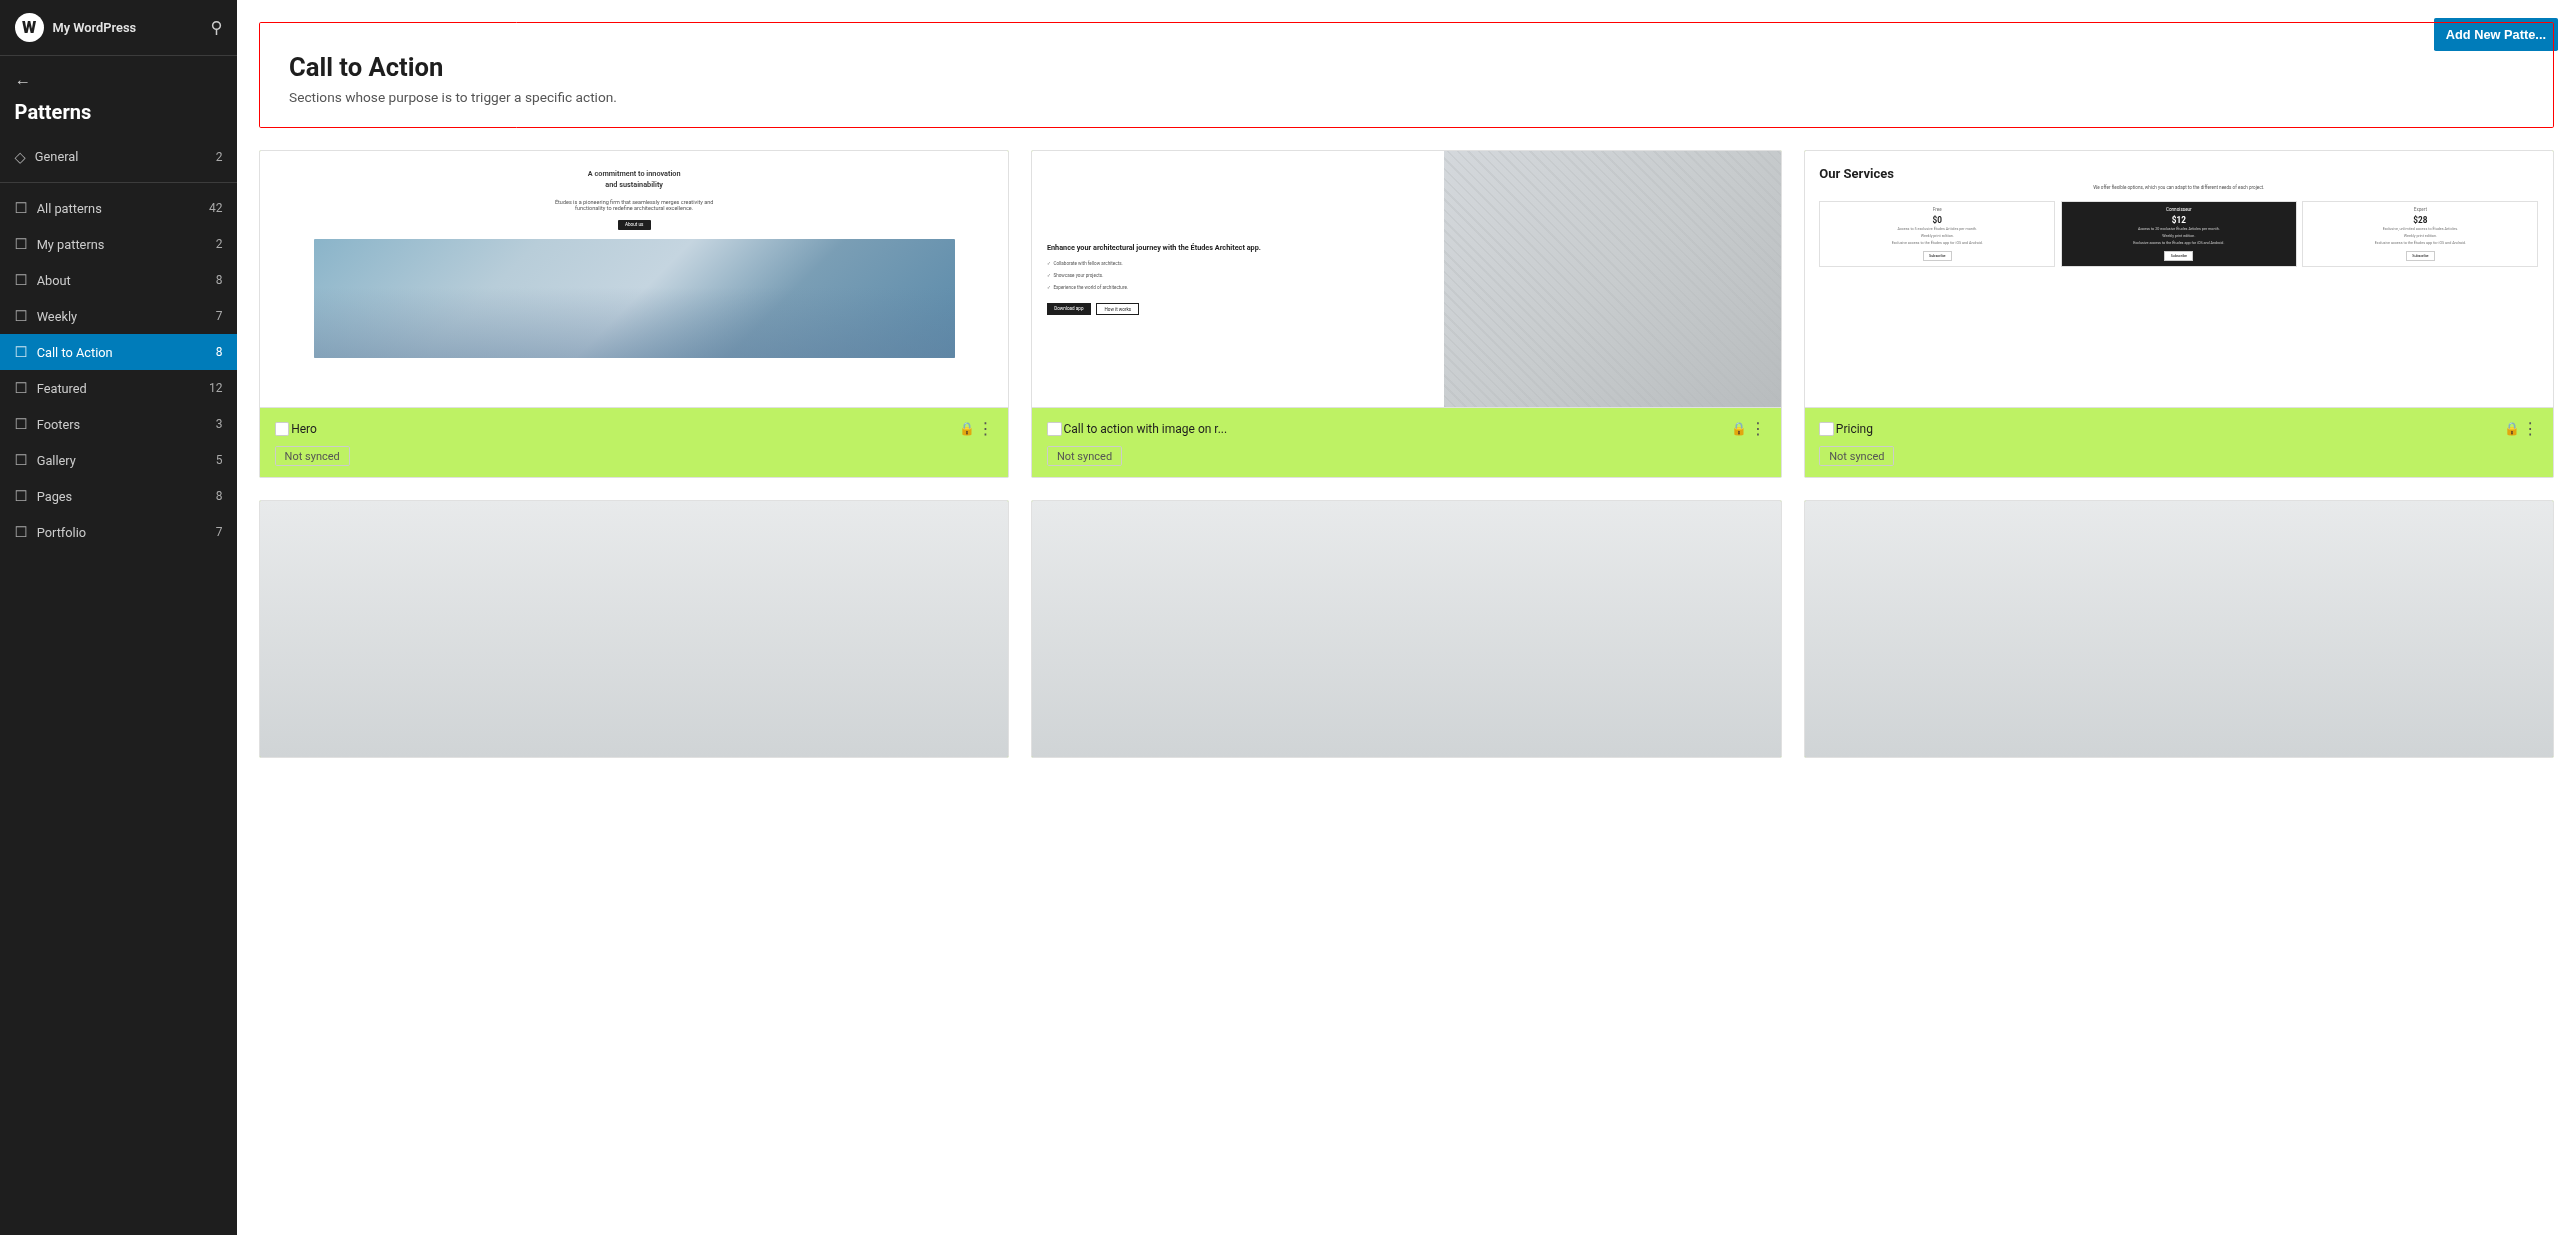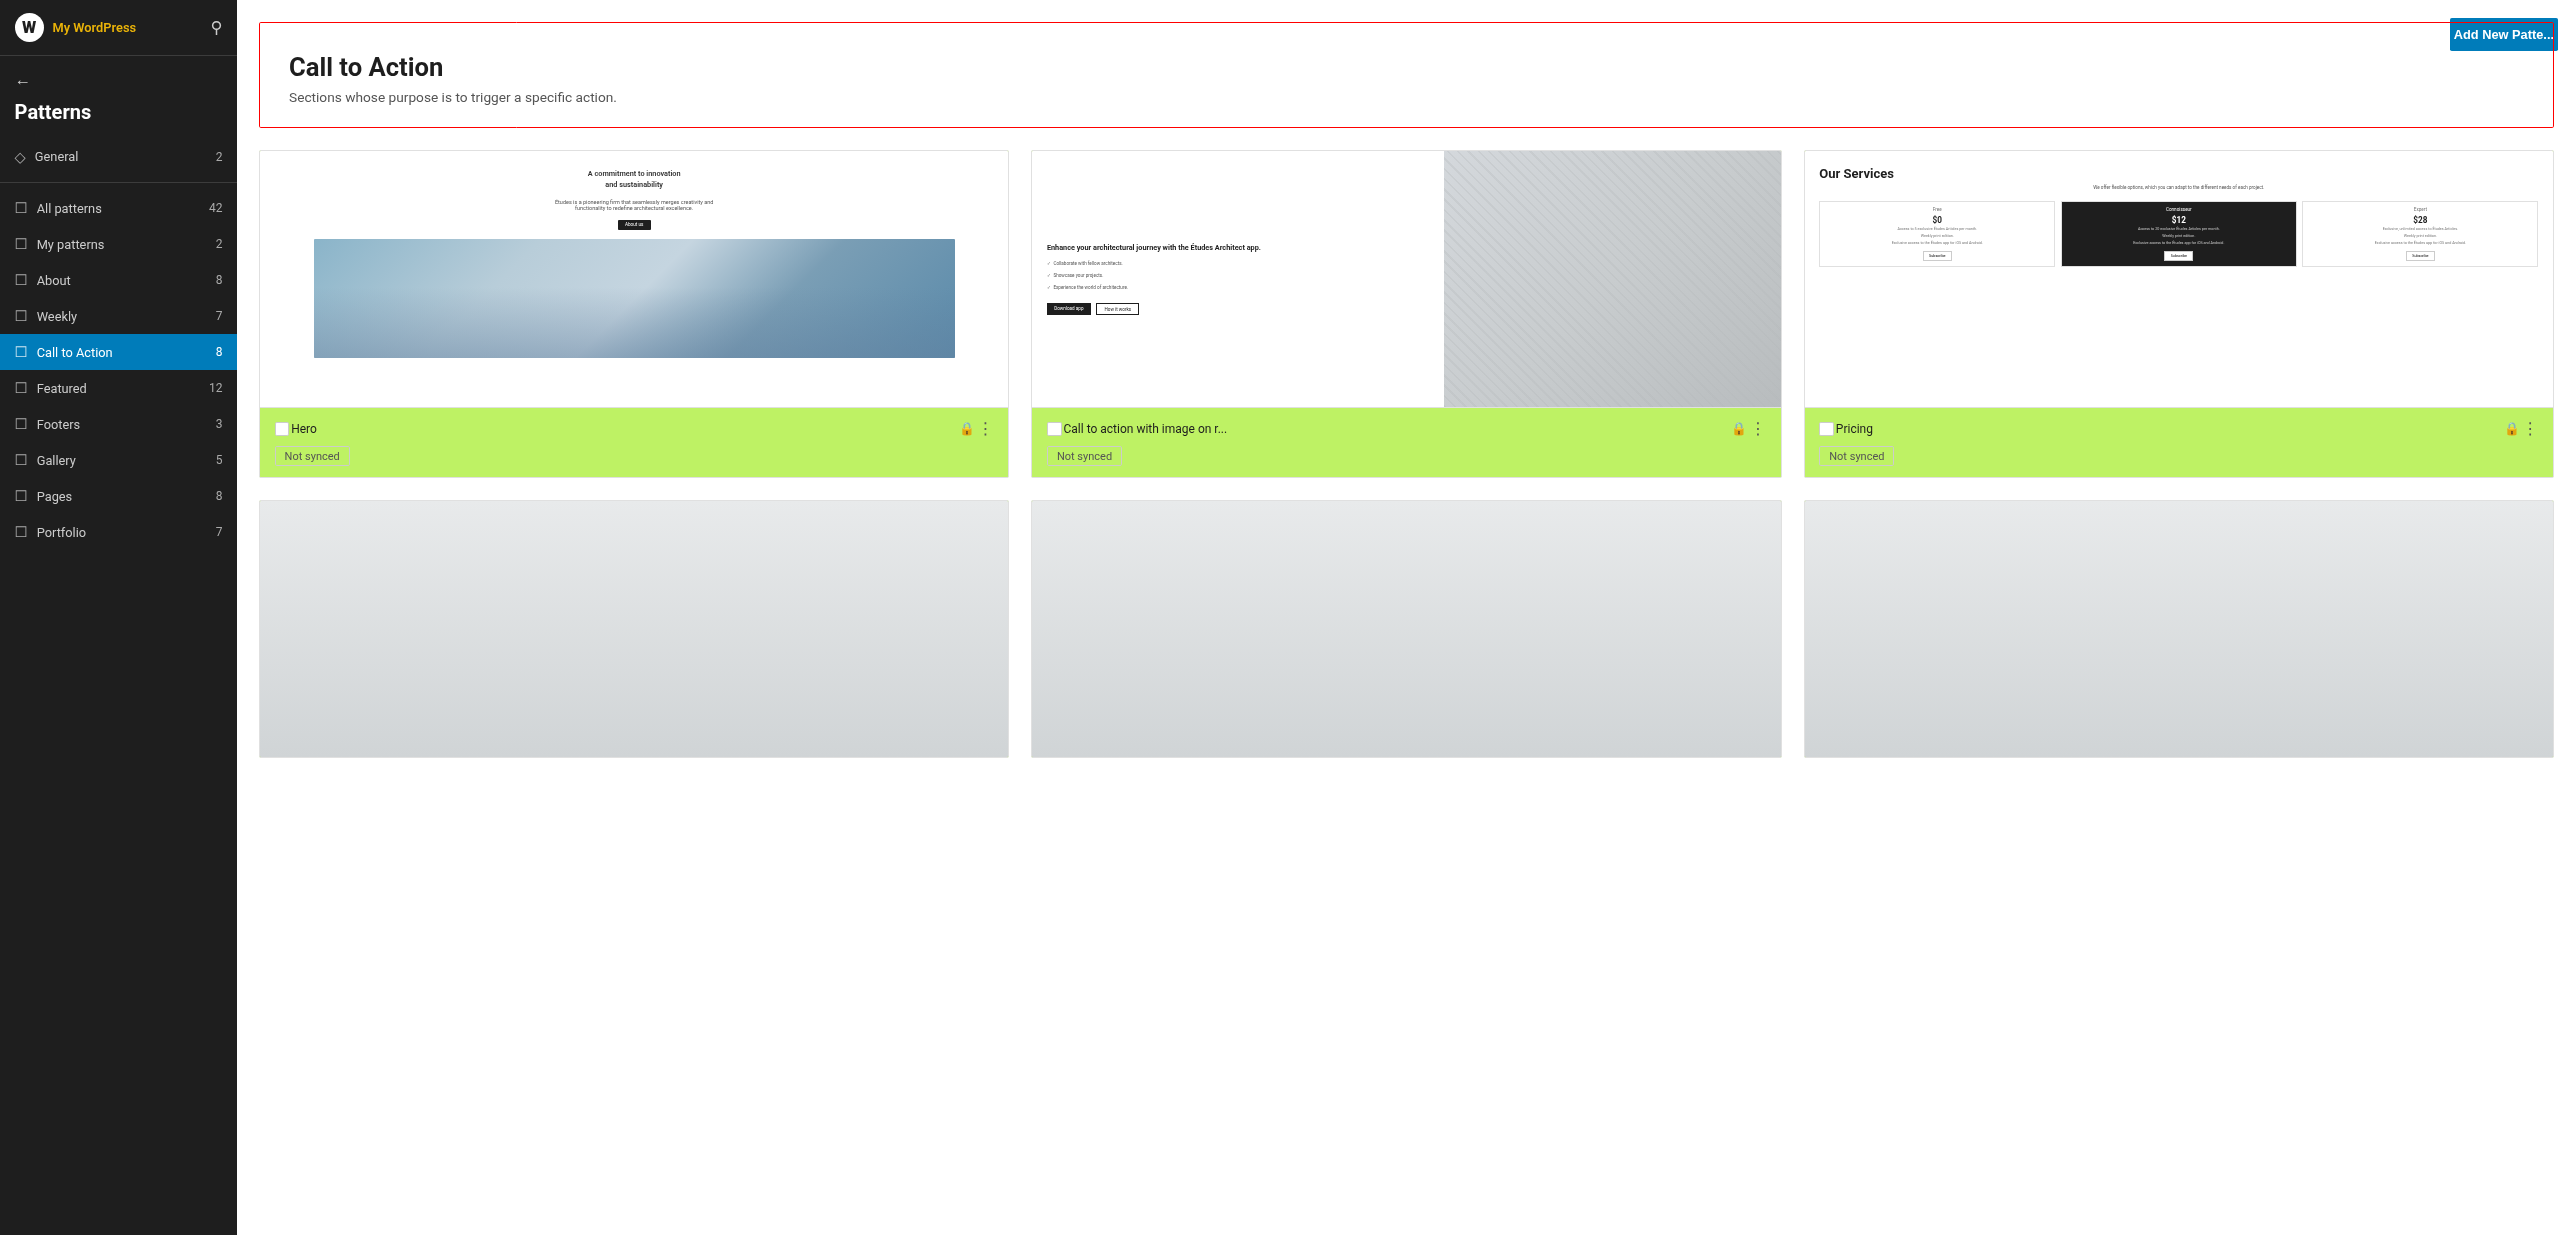--- a/index.html
+++ b/index.html
@@ -27,21 +27,21 @@
       width: 29px;
       height: 29px;
       background: #fff;
       border-radius: 50%;
       display: flex;
       align-items: center;
       justify-content: center;
       flex-shrink: 0;
     }
     .wp-logo span { font-size: 16.4px; color: #1e1e1e; font-weight: 900; }
-    .site-name { font-size: 12.8px; font-weight: 600; color: #eab308; }
+    .site-name { font-size: 12.8px; font-weight: 600; color: #e5e5e5; }
     .search-icon-header { margin-left: auto; color: #ccc; cursor: pointer; font-size: 16.4px; }
 
     .sidebar-back {
       display: flex;
       align-items: center;
       gap: 7.3px;
       padding: 14.6px 14.6px 7.3px;
       color: #ccc;
       font-size: 12px;
       cursor: pointer;
@@ -105,21 +105,21 @@
       font-size: 13.7px;
       color: #555;
     }
     .add-new-button {
       position: fixed;
       top: 18px;
       right: 18px;
       background: #007cba;
       color: #fff;
       border: none;
-      padding: 9px 4px;
+      padding: 9px 12px;
       font-size: 12.8px;
       font-weight: 600;
       cursor: pointer;
       border-radius: 1.8px;
     }
 
     
     .toolbar {
       display: flex;
       align-items: center;

